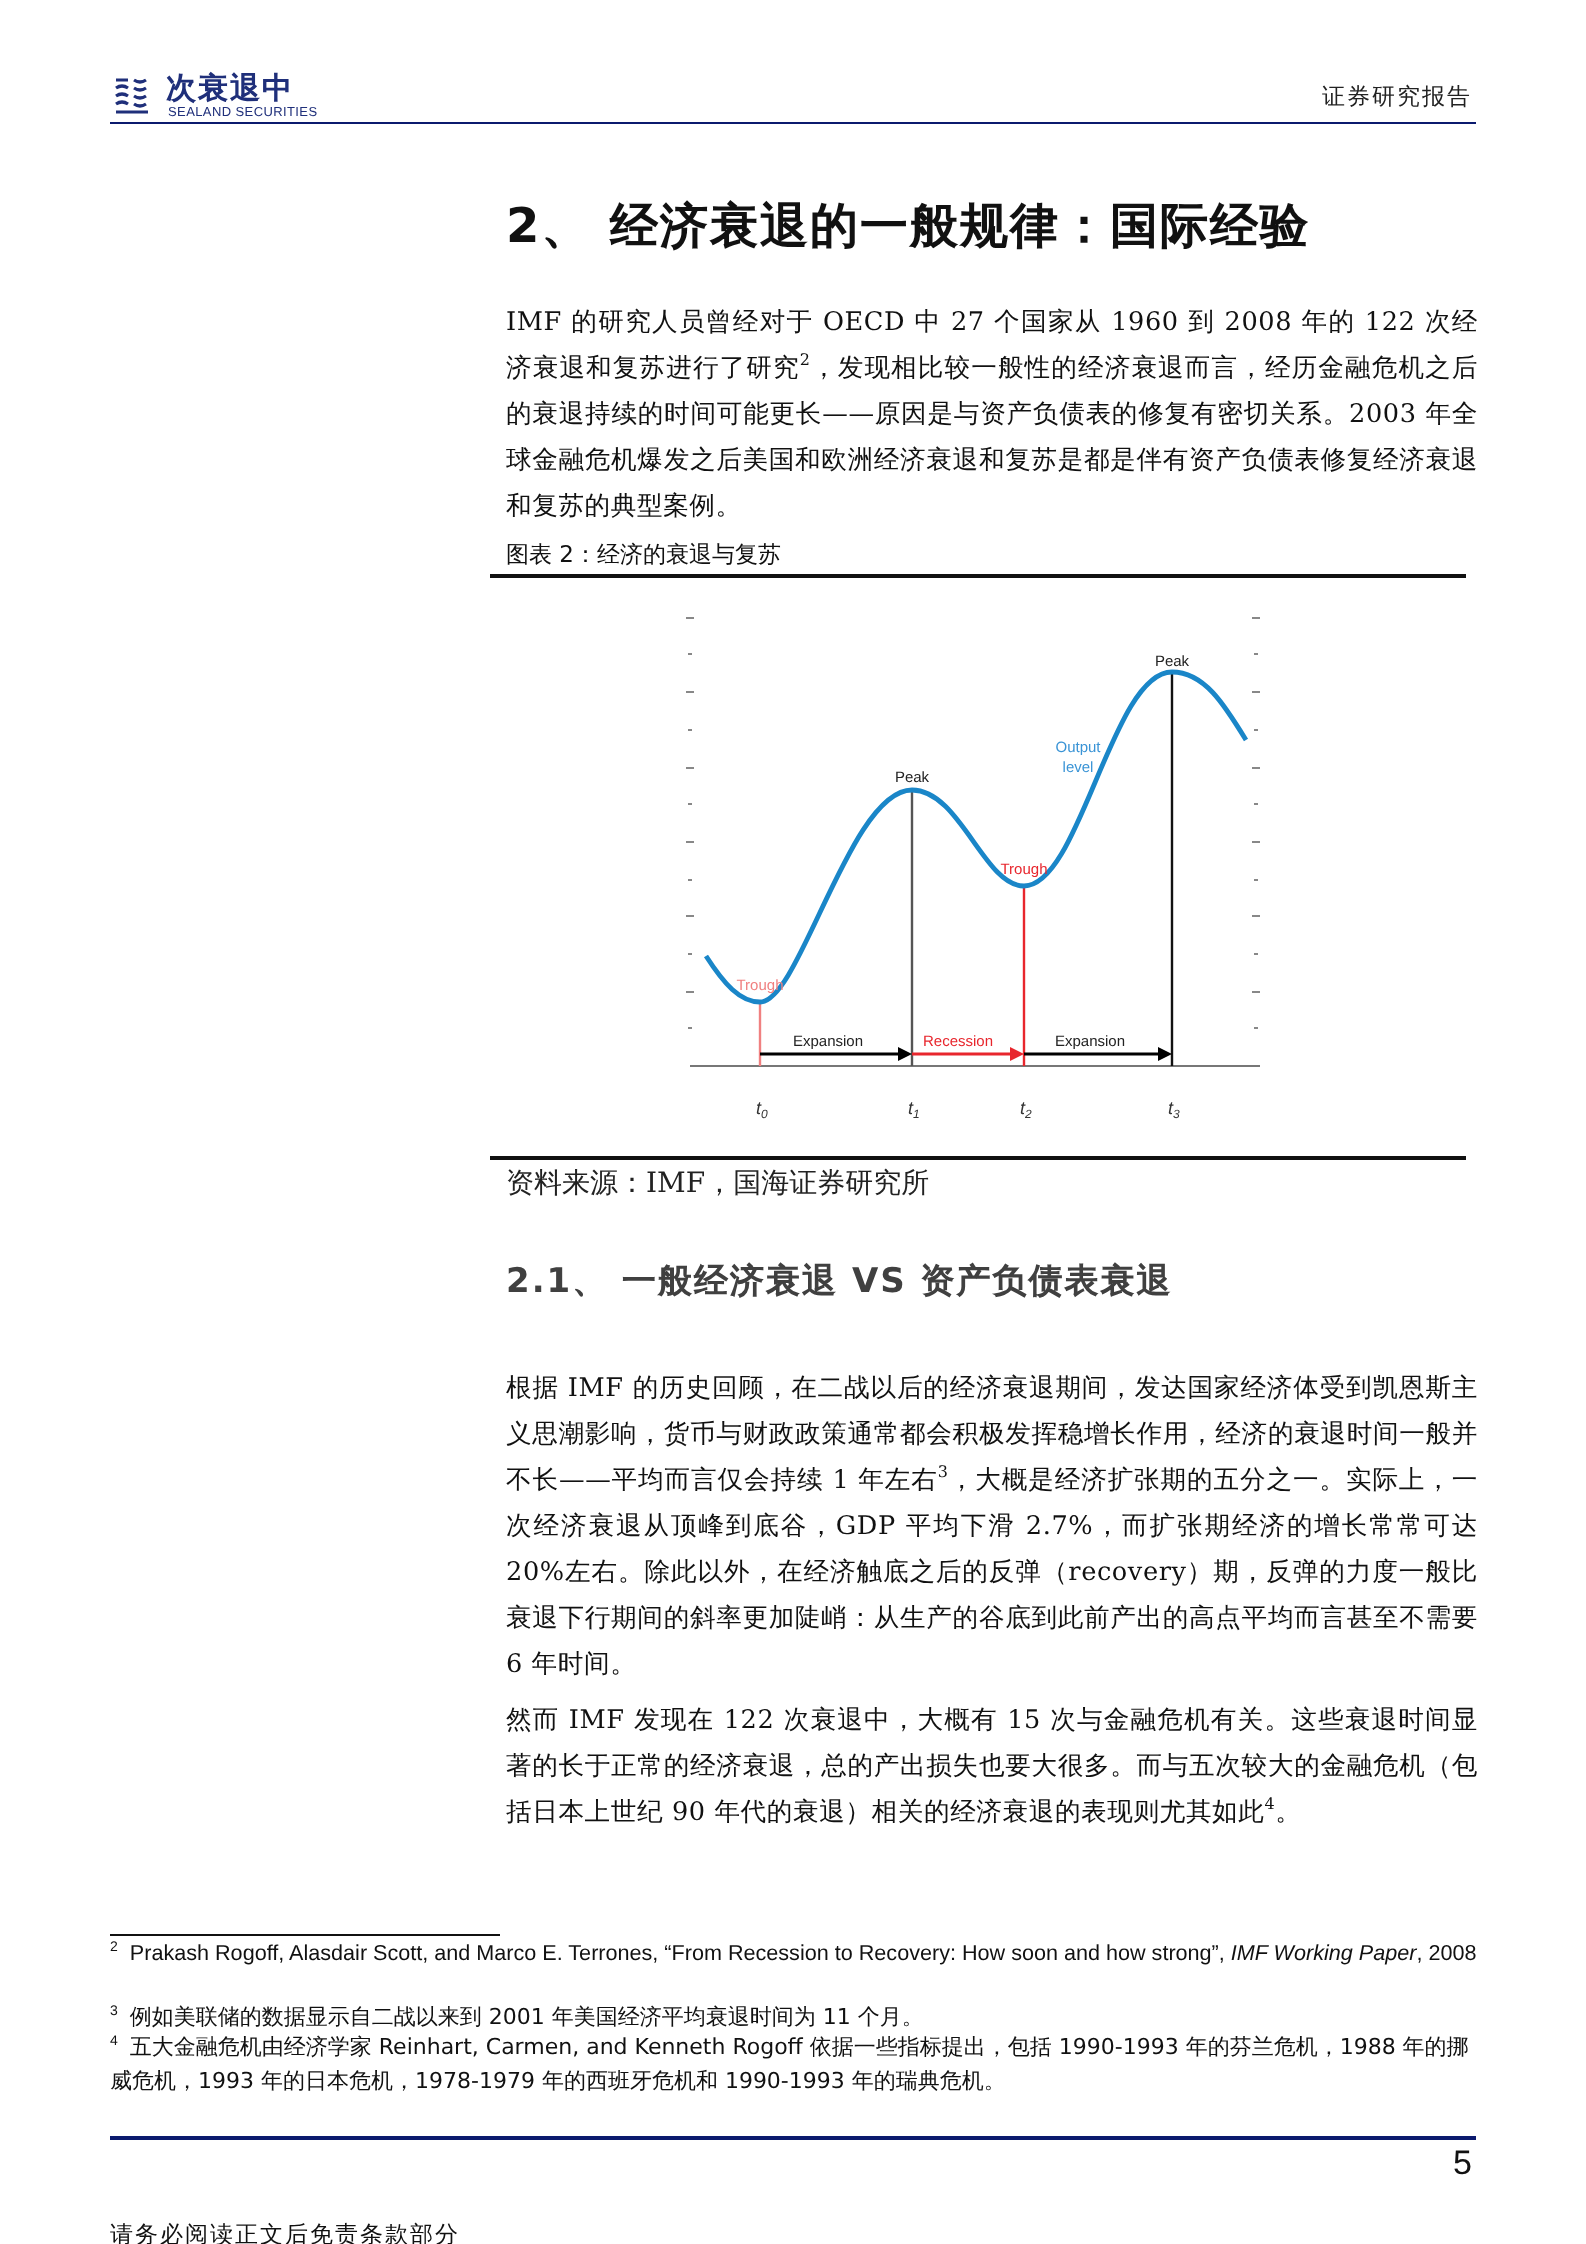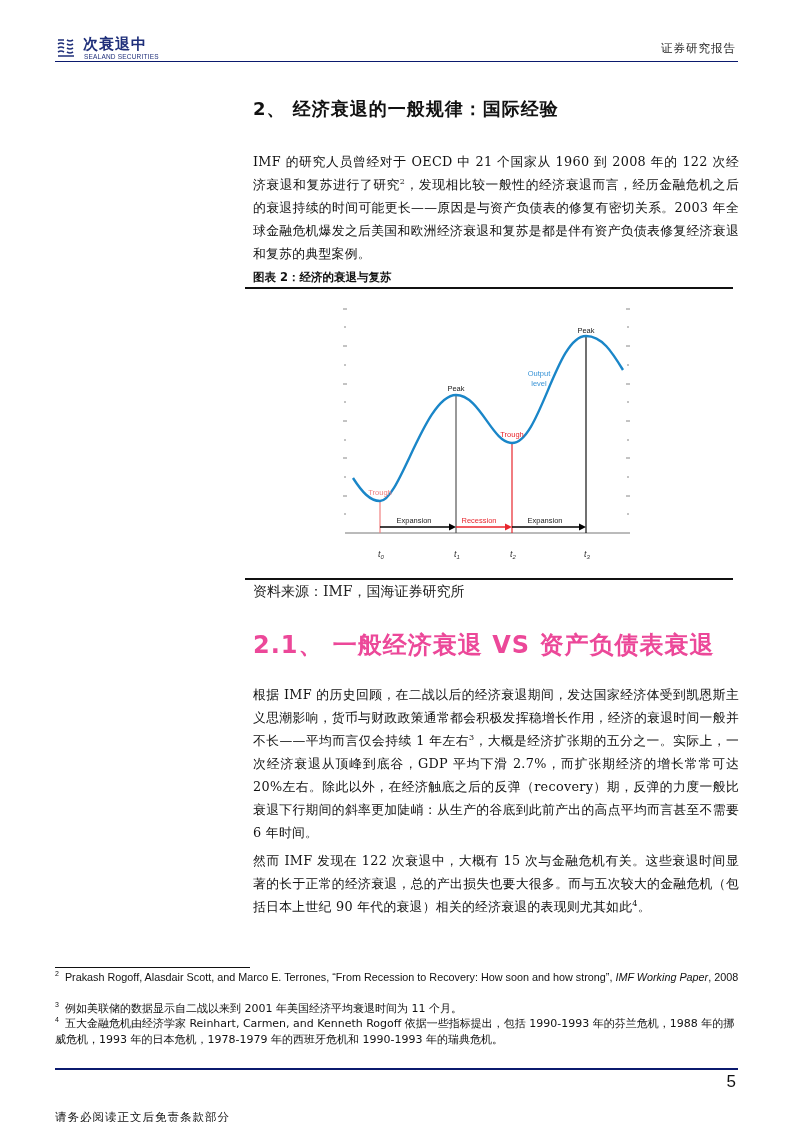--- a/index.html
+++ b/index.html
@@ -7,27 +7,27 @@
          font-family: "DejaVu Serif", "Liberation Serif", serif; color: #111; }
   .abs { position: absolute; }
   .logo-mark { left: 56px; top: 37px; width: 20px; height: 22px; }
   .logo-cn { left: 83px; top: 35px; font-family: "DejaVu Sans", sans-serif; font-weight: bold;
              font-size: 15px; color: #1f2f7a; letter-spacing: 1px; }
   .logo-en { left: 84px; top: 53px; font-family: "Liberation Sans", sans-serif; font-size: 6.5px;
              color: #1f2f7a; letter-spacing: 0.2px; }
   .header-right { right: 57px; top: 41px; font-size: 11.5px; color: #222; letter-spacing: 1px; }
   .header-rule { left: 55px; top: 61px; width: 683px; height: 1px; background: #0b1a6e; }
   .h2 { left: 253px; top: 97px; font-family: "DejaVu Sans", sans-serif; font-weight: bold;
-        font-size: 18px; color: #111; letter-spacing: 1px; }
+        font-size: 24px; color: #111; letter-spacing: 1px; }
   .h2-sub { left: 253px; top: 629px; font-family: "DejaVu Sans", sans-serif; font-weight: bold;
-            font-size: 24px; color: #ec4899; letter-spacing: 1px; }
+            font-size: 17px; color: #404040; letter-spacing: 1px; }
   .para { left: 253px; width: 486px; font-size: 12.8px; line-height: 23px; letter-spacing: 0.3px;
           text-align: justify; }
   .para sup { font-size: 8px; line-height: 0; }
-  .fig-title { left: 253px; top: 270px; font-family: "DejaVu Sans", sans-serif; font-weight: bold;
+  .fig-title { left: 253px; top: 270px; font-family: "DejaVu Sans", sans-serif; font-weight: normal;
                font-size: 11.5px; color: #111; }
   .fig-rule-top { left: 245px; top: 287px; width: 488px; height: 1.5px; background: #111; }
   .fig-rule-bottom { left: 245px; top: 578px; width: 488px; height: 1.5px; background: #111; }
   .fig-source { left: 253px; top: 583px; font-size: 14px; color: #222; }
   .chart { left: 330px; top: 295px; width: 310px; height: 275px; }
   .fn-rule { left: 55px; top: 967px; width: 195px; height: 1px; background: #111; }
   .fn { left: 55px; width: 690px; font-family: "Liberation Sans", sans-serif; font-size: 10.8px;
         line-height: 15.5px; color: #111; }
   .fn sup { font-size: 7px; line-height: 0; }
   .fn .cn { font-family: "DejaVu Sans", sans-serif; font-size: 11px; }
@@ -46,21 +46,21 @@
     </g>
   </svg>
 </div>
 <div class="abs logo-cn">次衰退中</div>
 <div class="abs logo-en">SEALAND SECURITIES</div>
 <div class="abs header-right">证券研究报告</div>
 <div class="abs header-rule"></div>
 
 <div class="abs h2">2、 经济衰退的一般规律：国际经验</div>
 <div class="abs para" style="top:150px;">
-  <span>IMF 的研究人员曾经对于 OECD 中 21 个国家从 1960 到 2008 年的 122 次经济衰退和复苏进行了研究</span><sup>2</sup><span>，发现相比较一般性的经济衰退而言，经历金融危机之后的衰退持续的时间可能更长——原因是与资产负债表的修复有密切关系。2003 年全球金融危机爆发之后美国和欧洲经济衰退和复苏是都是伴有资产负债表修复经济衰退和复苏的典型案例。</span>
+  <span>IMF 的研究人员曾经对于 OECD 中 27 个国家从 1960 到 2008 年的 122 次经济衰退和复苏进行了研究</span><sup>2</sup><span>，发现相比较一般性的经济衰退而言，经历金融危机之后的衰退持续的时间可能更长——原因是与资产负债表的修复有密切关系。2003 年全球金融危机爆发之后美国和欧洲经济衰退和复苏是都是伴有资产负债表修复经济衰退和复苏的典型案例。</span>
 </div>
 
 <div class="abs fig-title">图表 2：经济的衰退与复苏</div>
 <div class="abs fig-rule-top"></div>
 
 <div class="abs chart">
   <svg width="310" height="275" viewBox="330 295 310 275" font-family="Liberation Sans, sans-serif">
 
     <g stroke="#888" stroke-width="1">
       <line x1="343" y1="309" x2="347" y2="309"></line>

